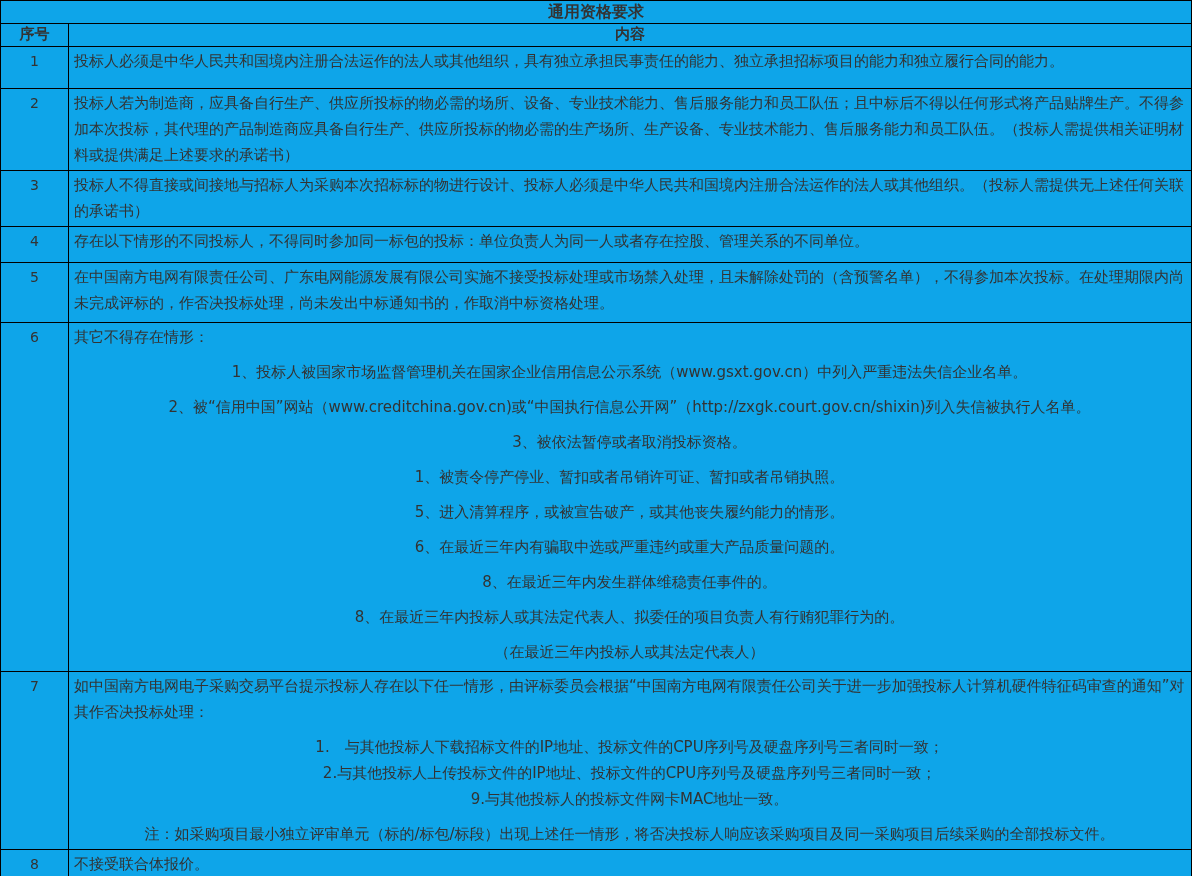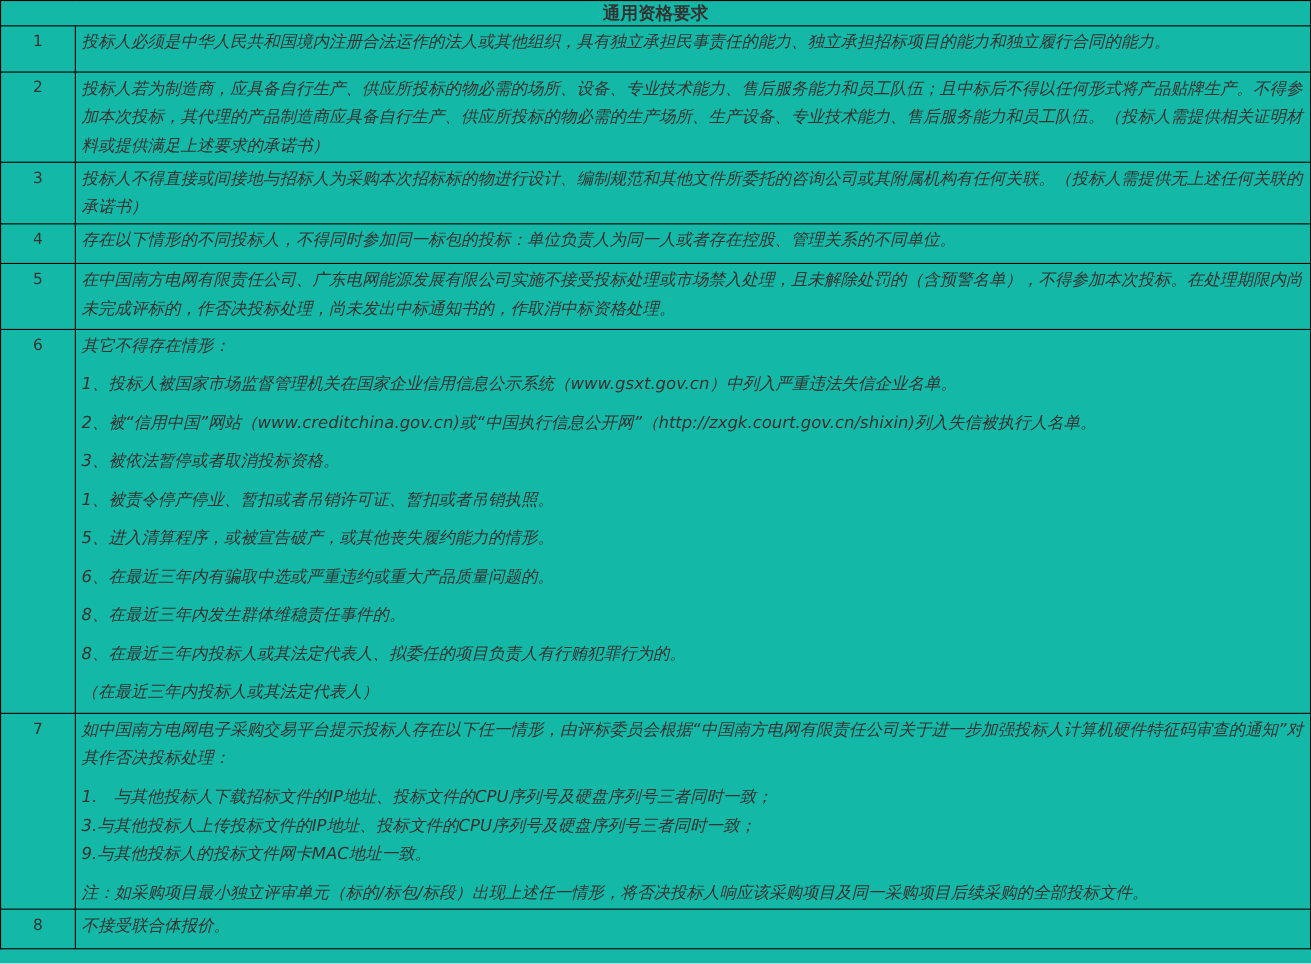--- a/index.html
+++ b/index.html
@@ -5,21 +5,21 @@
   html, body {
     margin: 0;
     padding: 0;
     background: #ffffff;
     font-family: "DejaVu Sans", "Liberation Sans", sans-serif;
   }
   .page {
     width: 1192px;
     height: 876px;
     overflow: hidden;
-    background: #14b8a6;
+    background: #0ea5e9;
   }
   table.qual-table {
     width: 1192px;
     border-collapse: collapse;
     table-layout: fixed;
     color: #333333;
   }
   table.qual-table th,
   table.qual-table td {
     border: 1px solid #000000;
@@ -45,24 +45,23 @@
   col.no-col { width: 68px; }
   td.no-cell {
     text-align: center;
     font-size: 14px;
     padding: 3px 2px 2px 2px;
     line-height: 22px;
   }
   td.content-cell {
     font-size: 15px;
     padding: 1px 6px 2px 5px;
-    font-style: italic;
   }
   .para { margin: 0; }
-  .para + .para { margin-top: 9px; }
+  .para + .para { margin-top: 9px; text-align: center; }
   .line {
     line-height: 26px;
     word-break: break-all;
   }
   
   tr.r1 { height: 42px; }
   tr.r2 { height: 80px; }
   tr.r3 { height: 55px; }
   tr.r4 { height: 36px; }
   tr.r5 { height: 60px; }
@@ -76,20 +75,24 @@
 <div class="page">
   <table class="qual-table">
     <colgroup>
       <col class="no-col">
       <col>
     </colgroup>
     <thead>
       <tr class="title-row">
         <th colspan="2">通用资格要求</th>
       </tr>
+      <tr class="header-row">
+        <th>序号</th>
+        <th>内容</th>
+      </tr>
     </thead>
     <tbody>
         <tr class="r1">
           <td class="no-cell">1</td>
           <td class="content-cell">
             <div class="para">
               <div class="line">投标人必须是中华人民共和国境内注册合法运作的法人或其他组织，具有独立承担民事责任的能力、独立承担招标项目的能力和独立履行合同的能力。</div>
             </div>
           </td>
         </tr>
@@ -98,21 +101,21 @@
           <td class="content-cell">
             <div class="para">
               <div class="line">投标人若为制造商，应具备自行生产、供应所投标的物必需的场所、设备、专业技术能力、售后服务能力和员工队伍；且中标后不得以任何形式将产品贴牌生产。不得参加本次投标，其代理的产品制造商应具备自行生产、供应所投标的物必需的生产场所、生产设备、专业技术能力、售后服务能力和员工队伍。（投标人需提供相关证明材料或提供满足上述要求的承诺书）</div>
             </div>
           </td>
         </tr>
         <tr class="r3">
           <td class="no-cell">3</td>
           <td class="content-cell">
             <div class="para">
-              <div class="line">投标人不得直接或间接地与招标人为采购本次招标标的物进行设计、编制规范和其他文件所委托的咨询公司或其附属机构有任何关联。（投标人需提供无上述任何关联的承诺书）</div>
+              <div class="line">投标人不得直接或间接地与招标人为采购本次招标标的物进行设计、投标人必须是中华人民共和国境内注册合法运作的法人或其他组织。（投标人需提供无上述任何关联的承诺书）</div>
             </div>
           </td>
         </tr>
         <tr class="r4">
           <td class="no-cell">4</td>
           <td class="content-cell">
             <div class="para">
               <div class="line">存在以下情形的不同投标人，不得同时参加同一标包的投标：单位负责人为同一人或者存在控股、管理关系的不同单位。</div>
             </div>
           </td>
@@ -161,21 +164,21 @@
           </td>
         </tr>
         <tr class="r7">
           <td class="no-cell">7</td>
           <td class="content-cell">
             <div class="para">
               <div class="line">如中国南方电网电子采购交易平台提示投标人存在以下任一情形，由评标委员会根据“中国南方电网有限责任公司关于进一步加强投标人计算机硬件特征码审查的通知”对其作否决投标处理：</div>
             </div>
             <div class="para">
               <div class="line">1.　与其他投标人下载招标文件的IP地址、投标文件的CPU序列号及硬盘序列号三者同时一致；</div>
-              <div class="line">3.与其他投标人上传投标文件的IP地址、投标文件的CPU序列号及硬盘序列号三者同时一致；</div>
+              <div class="line">2.与其他投标人上传投标文件的IP地址、投标文件的CPU序列号及硬盘序列号三者同时一致；</div>
               <div class="line">9.与其他投标人的投标文件网卡MAC地址一致。</div>
             </div>
             <div class="para">
               <div class="line">注：如采购项目最小独立评审单元（标的/标包/标段）出现上述任一情形，将否决投标人响应该采购项目及同一采购项目后续采购的全部投标文件。</div>
             </div>
           </td>
         </tr>
         <tr class="r8">
           <td class="no-cell">8</td>
           <td class="content-cell">

